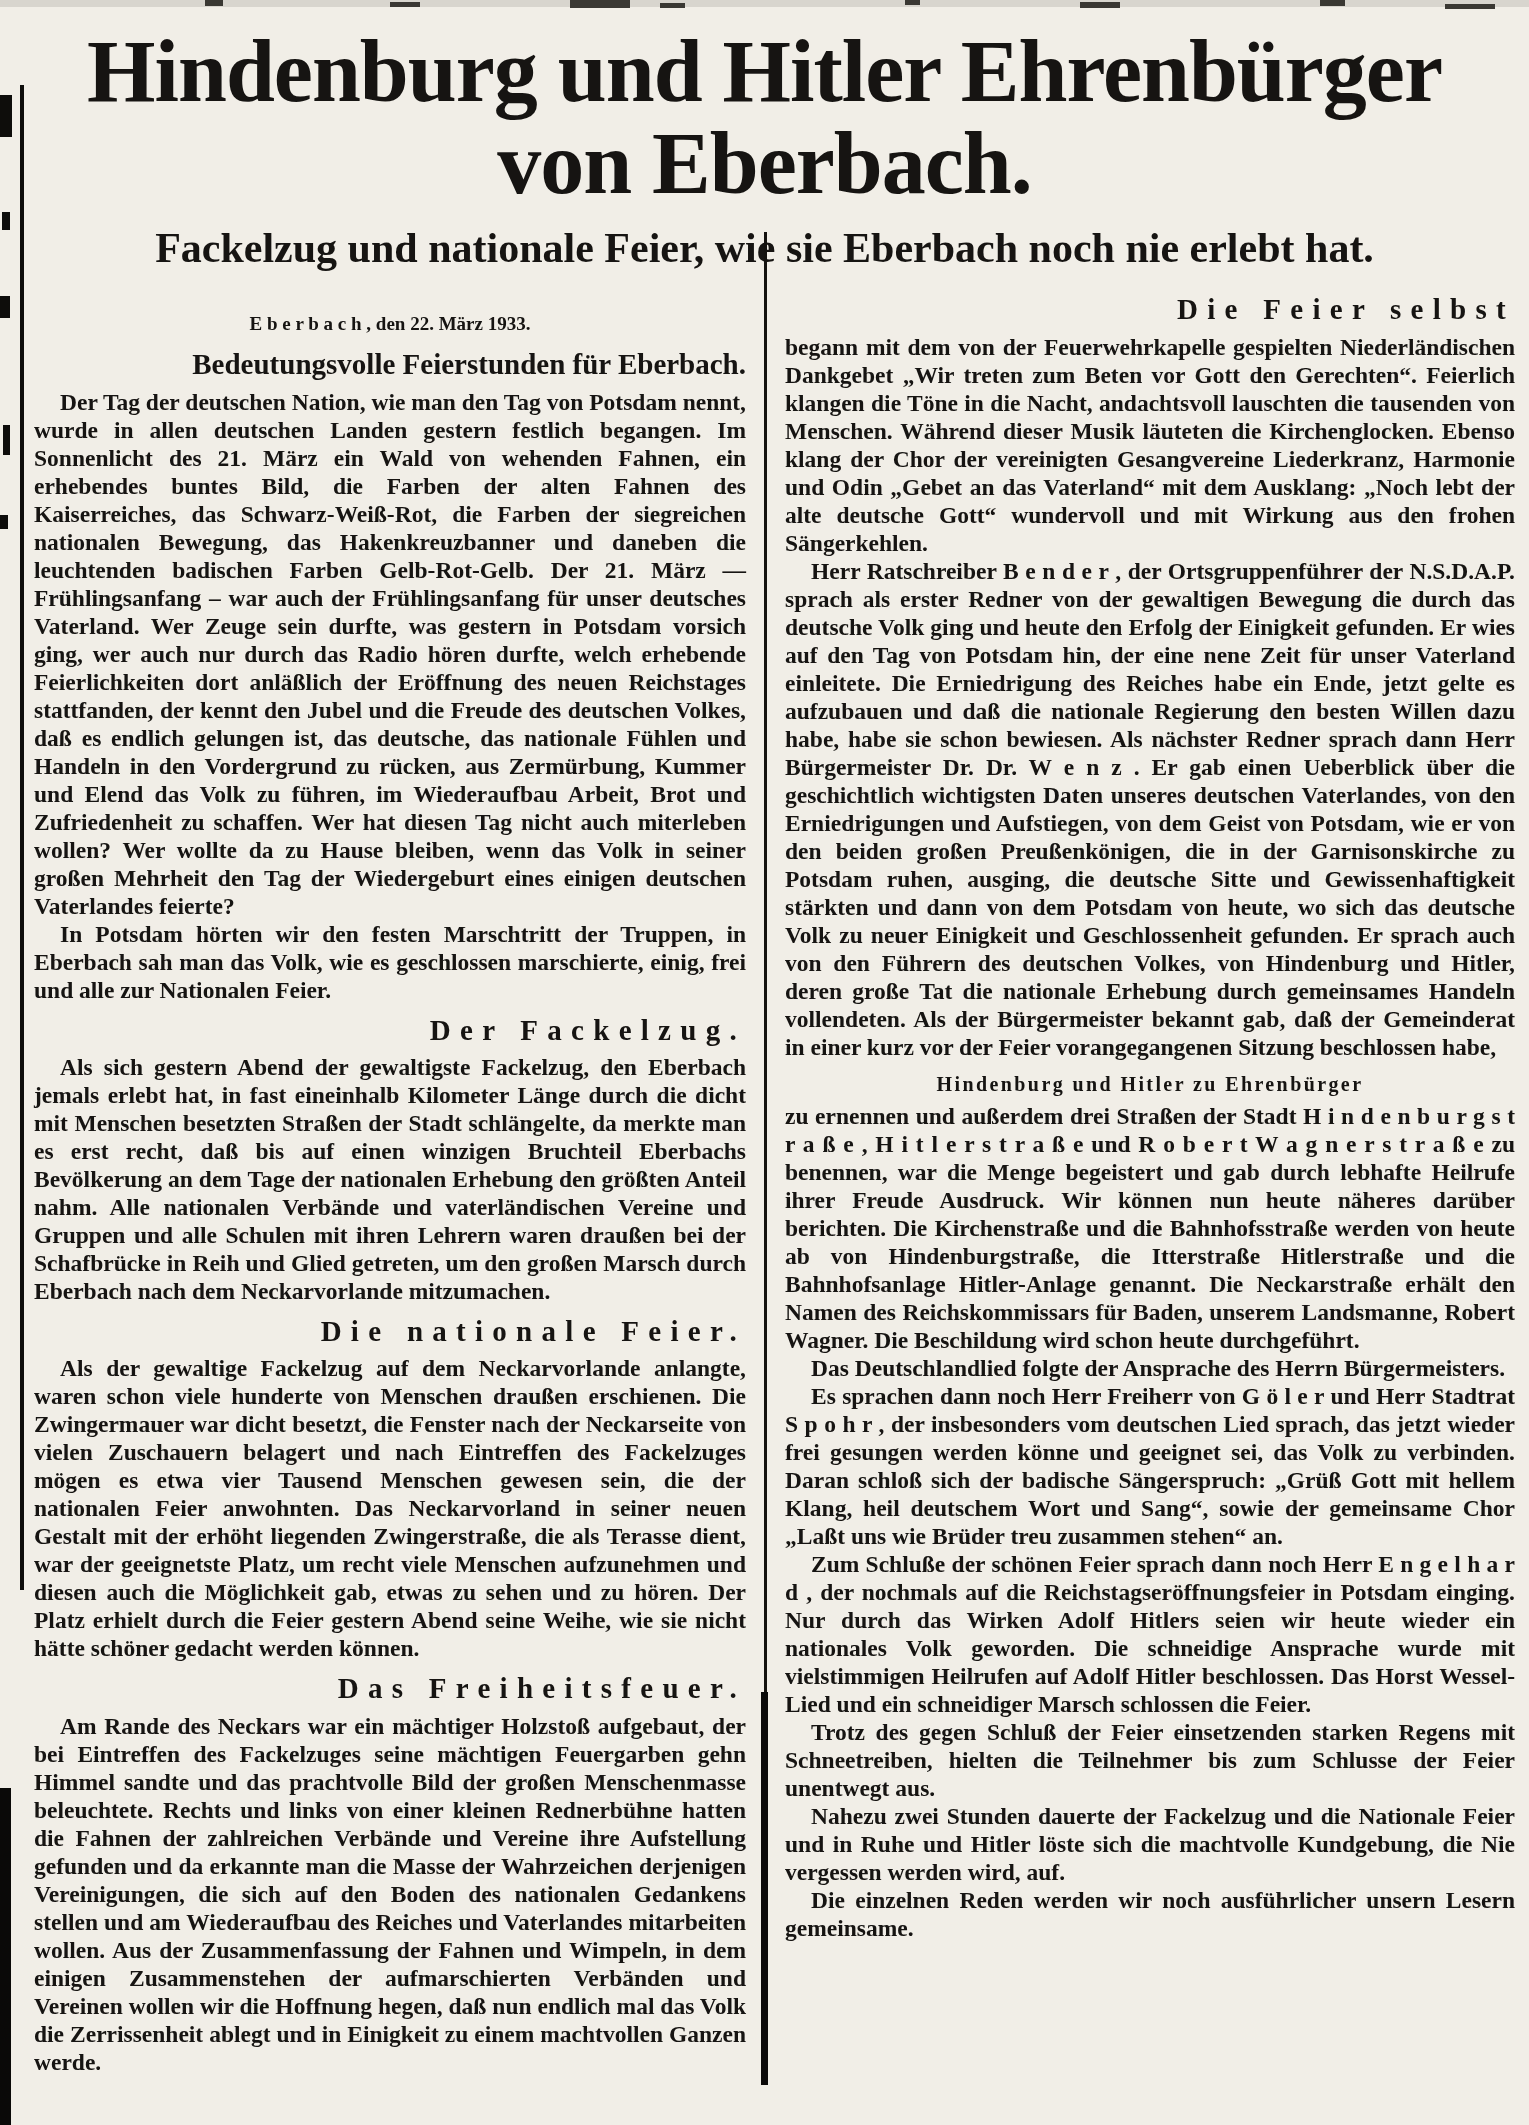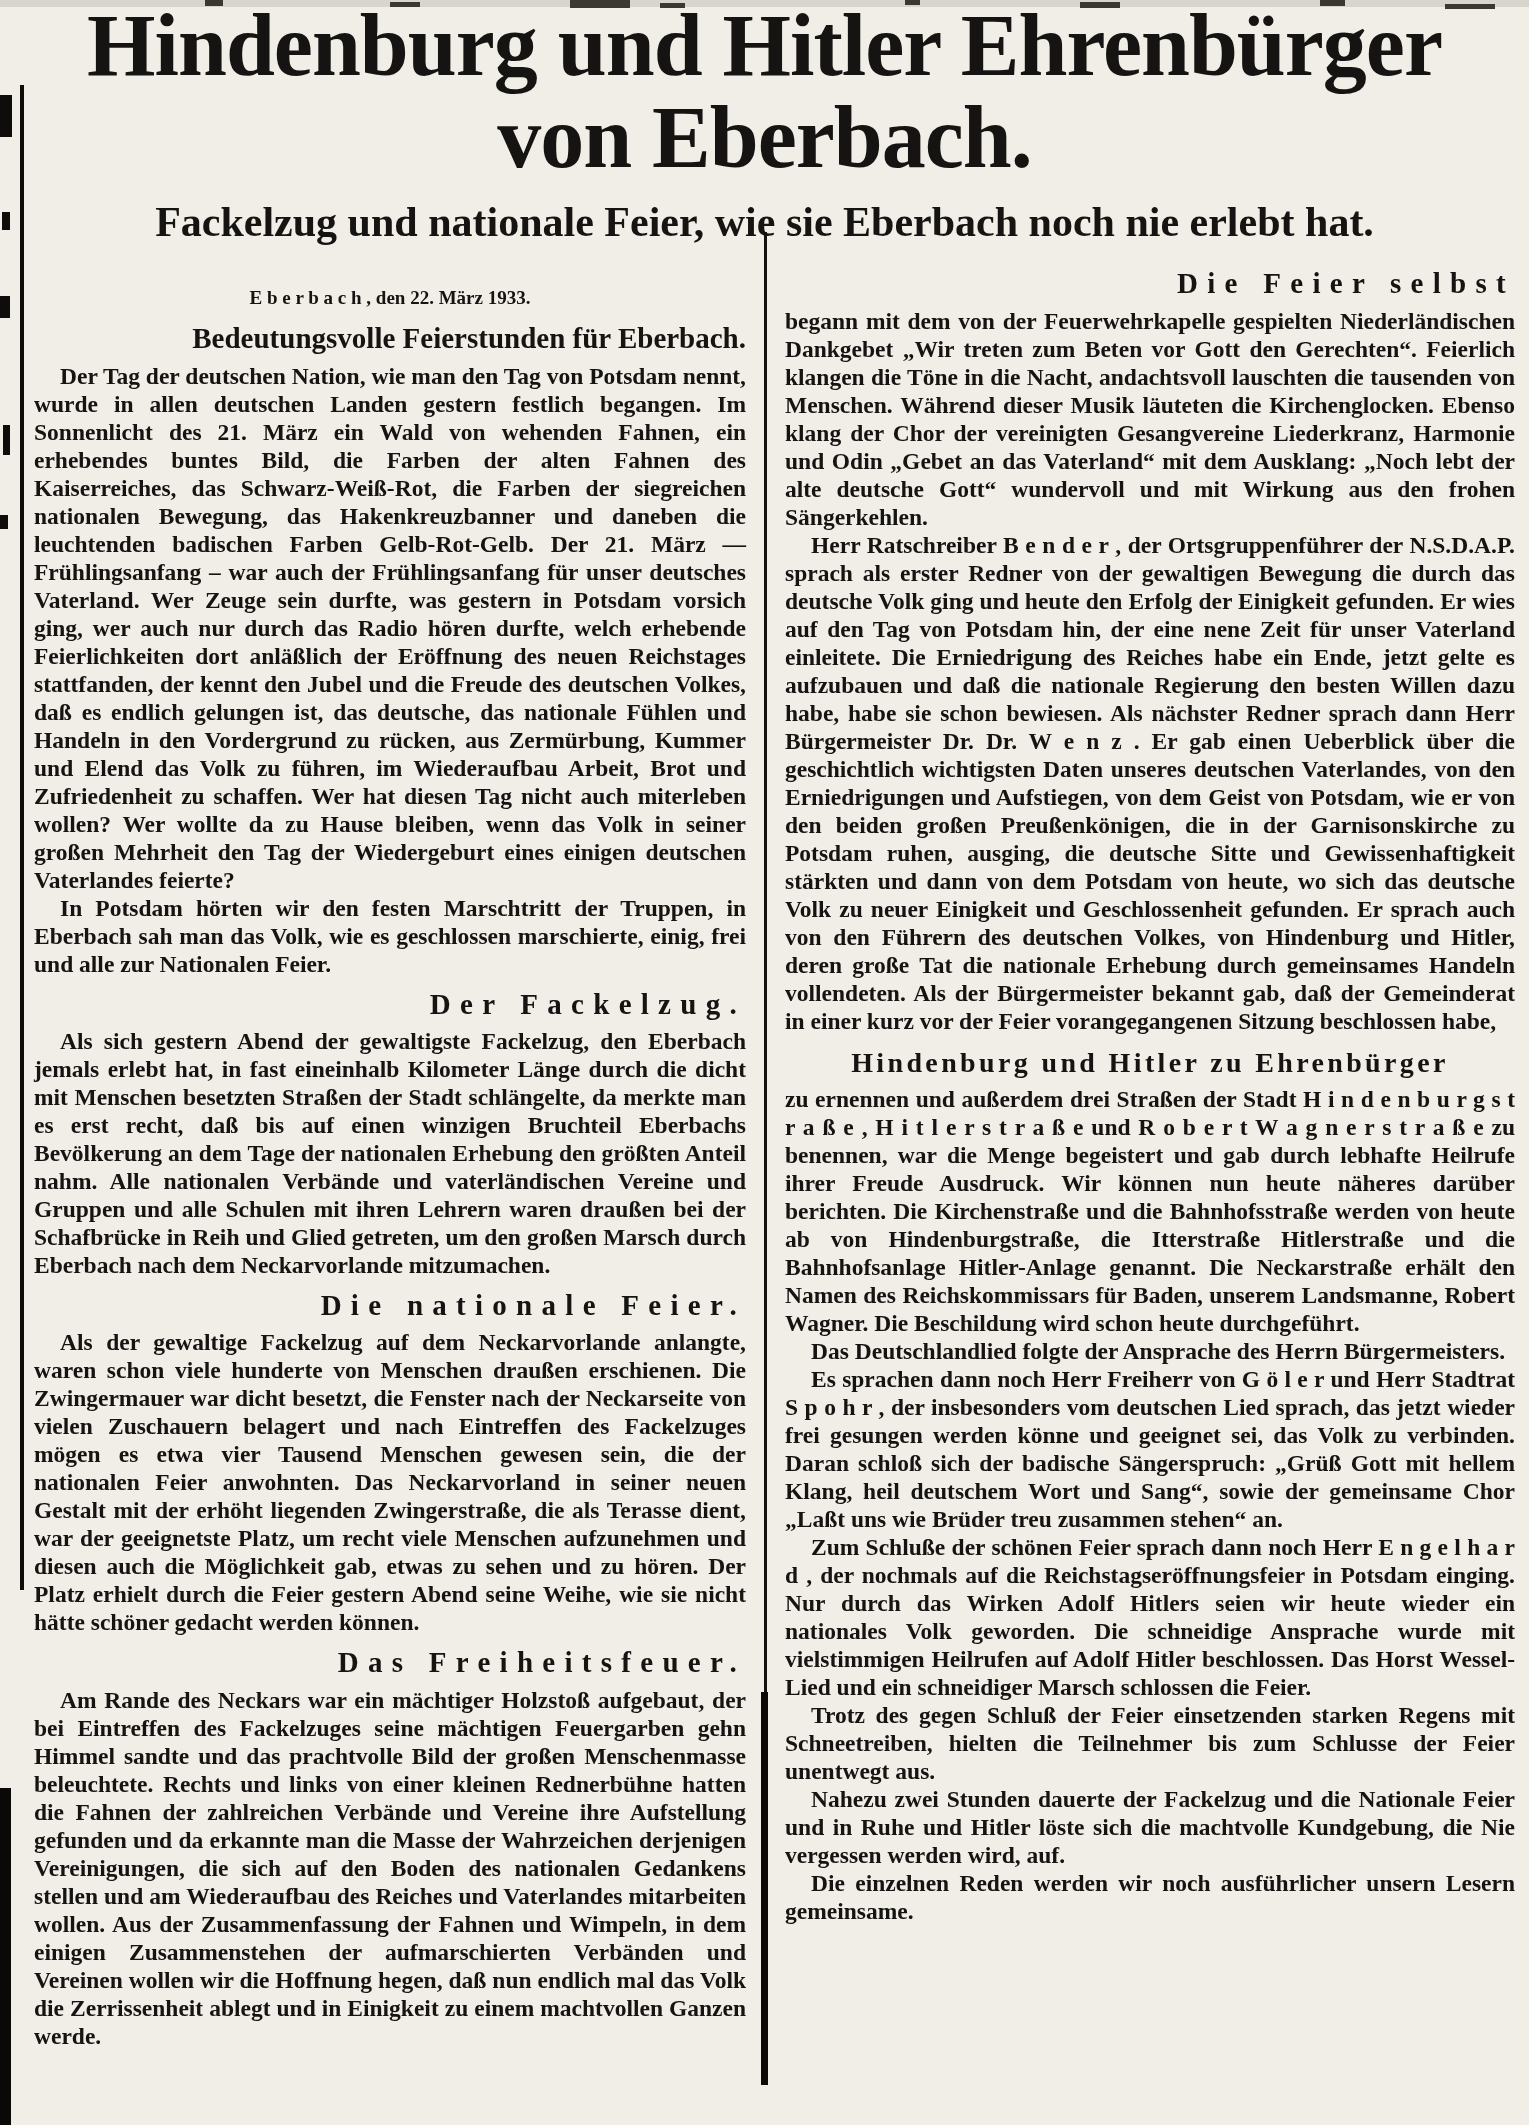--- a/index.html
+++ b/index.html
@@ -17,21 +17,21 @@
   
   .top-strip { position: absolute; top: 0; left: 0; width: 100%; height: 7px; background: #d8d5ce; }
   .speck { position: absolute; background: #3a3833; }
   .left-rule { position: absolute; left: 20px; top: 85px; width: 4px; height: 1505px; background: #0e0d0b; }
   .left-bar { position: absolute; left: 0; top: 1788px; width: 11px; height: 337px; background: #0a0908; }
   .edge-blob { position: absolute; background: #0e0d0b; }
   .divider-line { position: absolute; left: 764px; top: 232px; width: 3px; height: 1853px; background: #14120f; }
   .divider-thick { position: absolute; left: 761px; top: 1692px; width: 7px; height: 393px; background: #0b0a09; }
 
   
-  .masthead { text-align: center; }
+  .masthead { padding-top: 26px; text-align: center; }
   .headline {
     margin: 0;
     font-size: 88px;
     line-height: 1.04;
     font-weight: bold;
     letter-spacing: -1px;
   }
   .subheadline {
     margin: 16px 40px 0 40px;
     font-size: 42px;
@@ -51,21 +51,21 @@
     margin: 10px 0 6px 0;
     text-align: right;
     font-size: 29px;
     line-height: 1.15;
     font-weight: bold;
   }
   .gesperrt { letter-spacing: 0.32em; }
   .sec-heading-lg {
     margin: 12px 0 6px 0;
     text-align: center;
-    font-size: 28px;
+    font-size: 20px;
     line-height: 1.15;
     font-weight: bold;
     letter-spacing: 0.12em;
   }
   p.body { margin: 0; }
   p.ind { text-indent: 26px; }
 </style>
 </head>
 <body>
 

